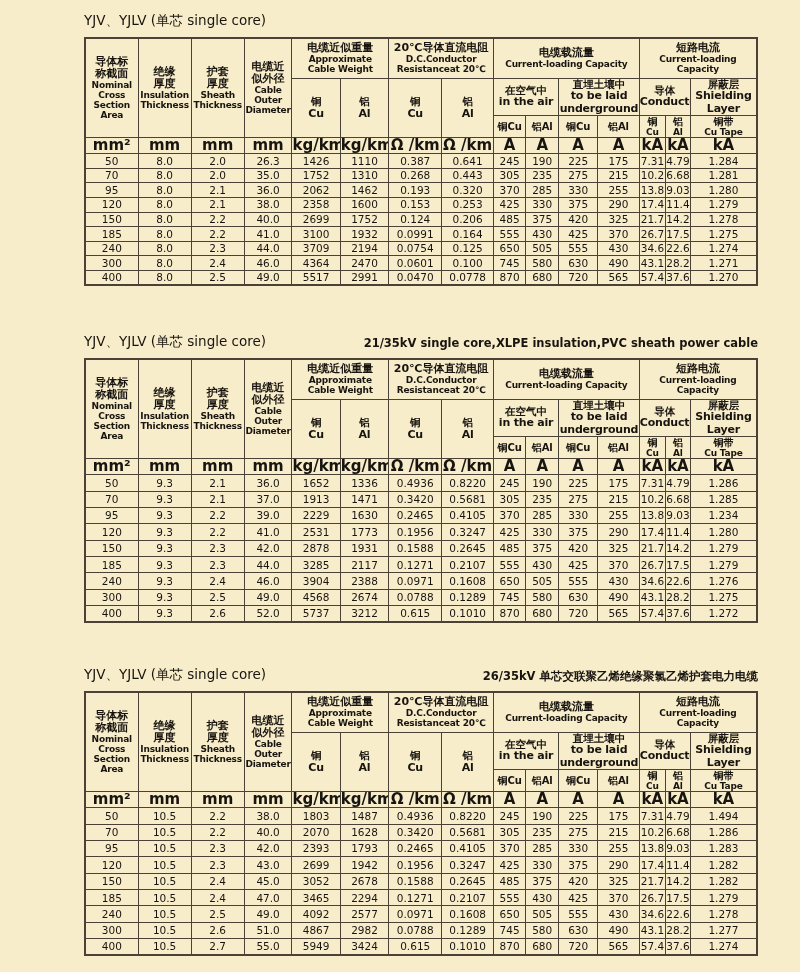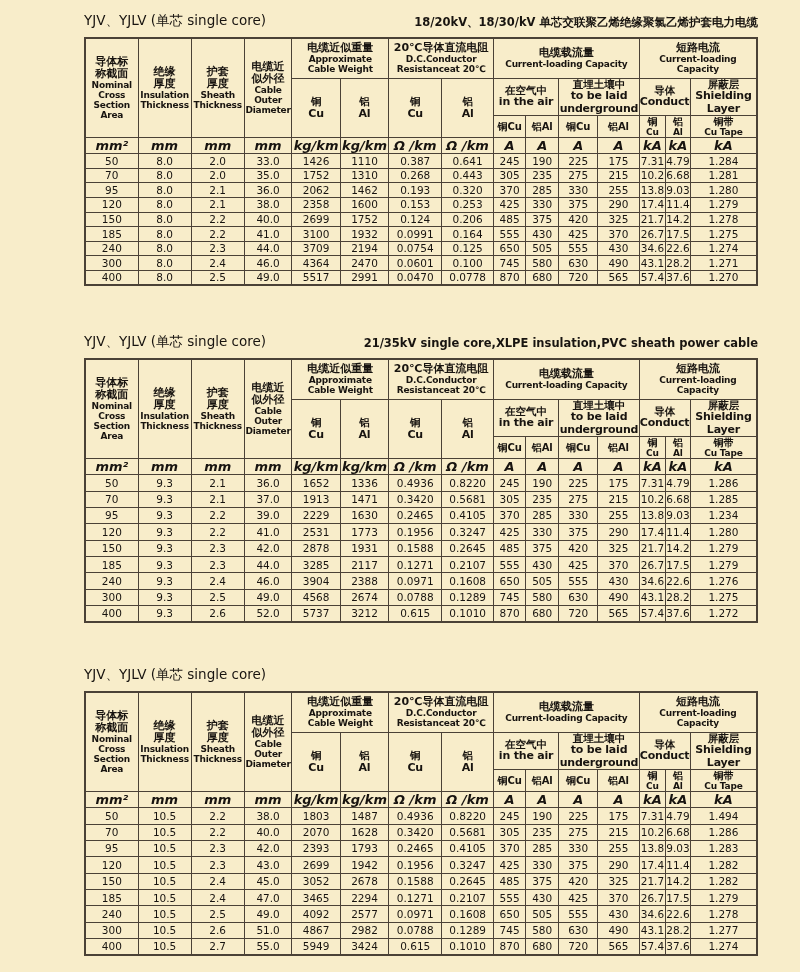--- a/index.html
+++ b/index.html
@@ -33,34 +33,33 @@
   .en{display:block;white-space:pre-line;font-size:9px;font-weight:bold;letter-spacing:-0.2px;}
   .hr1{height:40px;}
   .hr2{height:34px;}
   .hr2 .zh{font-size:10.5px;}
   .hr2 .en{font-size:11px;}
   .hr3{height:22px;}
   .hr3 th{font-size:10px;font-weight:bold;}
   .hr3 .zh{font-size:10px;}
   .hr3 .en{font-size:9px;}
   .leaf-inline{font-size:10px;font-weight:bold;text-align:center;}
-  .units td{height:15px;font-size:13px;font-weight:bold;line-height:1;font-style:italic;}
+  .units td{height:15px;font-size:15px;font-weight:bold;line-height:1;}
   tbody td{font-size:10.5px;line-height:1;}
   .t1 tbody tr{height:14.6px;}
   .t2 tbody tr{height:16.4px;}
   .t3 tbody tr{height:16.4px;}
 </style>
 </head>
 <body>
 
 <div class="block block1">
   <div class="titlebar">
     <div class="series-label">YJV、YJLV (单芯 single core)</div>
     <div class="titles">
-      <div>18/20kV、18/30/kV 单芯交联聚乙烯绝缘聚氯乙烯护套电力电缆</div>
     </div>
   </div>
   <table class="t1">
     <colgroup>
       <col style="width:7.9%">
         <col style="width:7.9%">
         <col style="width:7.9%">
         <col style="width:7.1%">
       <col style="width:7.2%">
         <col style="width:7.2%">
@@ -191,21 +190,21 @@
           <td>kA</td>
           <td>kA</td>
           <td>kA</td>
         </tr>
     </thead>
     <tbody>
         <tr>
           <td>50</td>
           <td>8.0</td>
           <td>2.0</td>
-          <td>33.0</td>
+          <td>26.3</td>
           <td>1426</td>
           <td>1110</td>
           <td>0.387</td>
           <td>0.641</td>
           <td>245</td>
           <td>190</td>
           <td>225</td>
           <td>175</td>
           <td>7.31</td>
           <td>4.79</td>
@@ -650,20 +649,21 @@
           <td>1.272</td>
         </tr>
       </tbody>
   </table>
 </div>
 
 <div class="block block3">
   <div class="titlebar">
     <div class="series-label">YJV、YJLV (单芯 single core)</div>
     <div class="titles">
+      <div>26/35kV 单芯交联聚乙烯绝缘聚氯乙烯护套电力电缆</div>
     </div>
   </div>
   <table class="t3">
     <colgroup>
       <col style="width:7.9%">
         <col style="width:7.9%">
         <col style="width:7.9%">
         <col style="width:7.1%">
       <col style="width:7.2%">
         <col style="width:7.2%">

